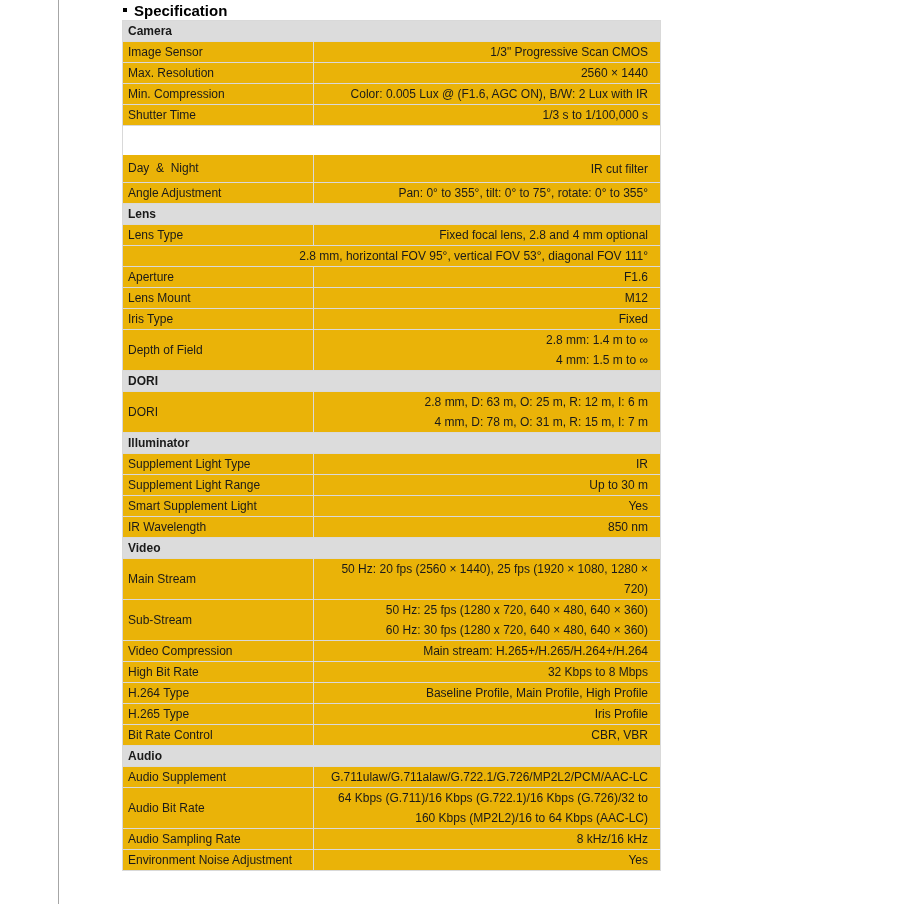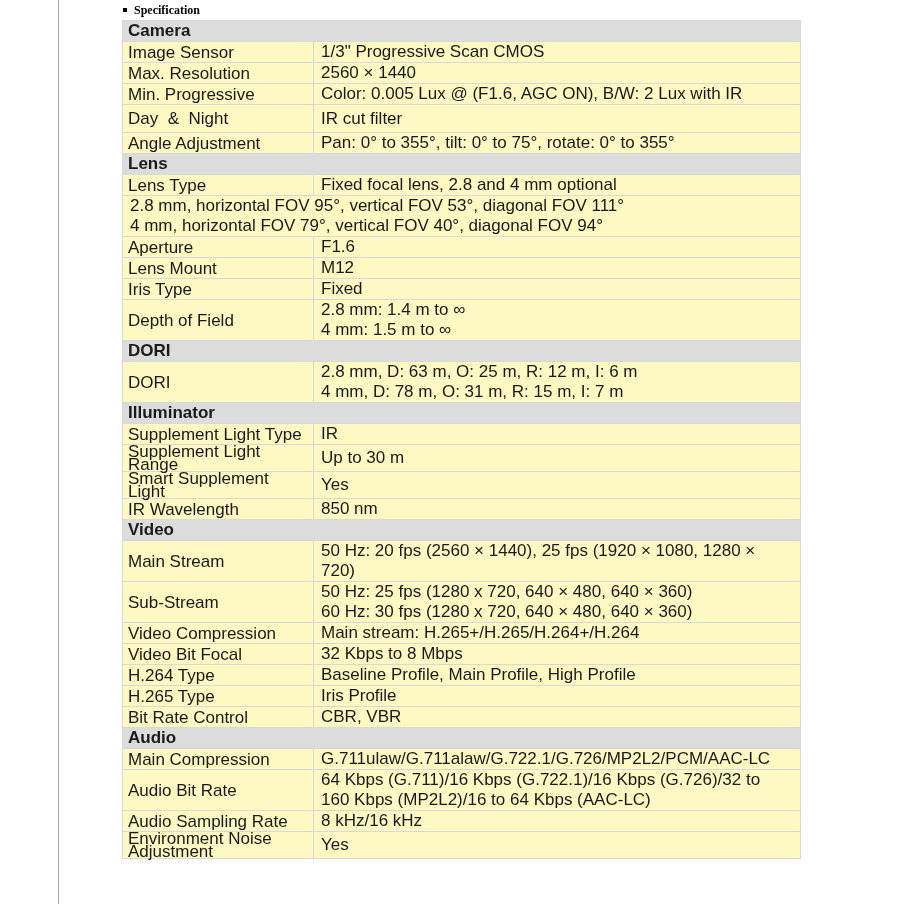--- a/index.html
+++ b/index.html
@@ -25,43 +25,44 @@
     position:absolute;left:122px;top:2px;width:679px;
   }
   .title-row{
     display:flex;align-items:center;gap:7px;
     height:16px;margin:0 0 2px 1px;
   }
   .bullet{
     width:4px;height:4px;background:#000;flex:0 0 auto;
   }
   .title-text{
-    font-weight:bold;font-size:12px;color:#000;font-family:Liberation Serif, serif;
+    font-weight:bold;font-size:15px;color:#000;
   }
   .spec-table{
-    width:679px;box-sizing:border-box;
+    width:539px;box-sizing:border-box;
     border:1px solid var(--border);
     border-bottom:none;
-    font-size:17px;
+    font-size:12px;
+    text-align:right;
   }
   .section-header{
     background:var(--section-bg);
     font-weight:bold;
     min-height:20px;
     display:flex;align-items:center;
     padding-left:5px;
     border-bottom:1px solid var(--border);
   }
   .row{
     display:flex;
     min-height:20px;
     border-bottom:1px solid var(--border);
-    background:#fef9c3;
-  }
-  .row.tall{min-height:27px;}
+    background:#eab308;
+  }
+  .row.tall{min-height:27px;margin-top:29px;}
   .label-cell{
     width:191px;flex:0 0 191px;box-sizing:border-box;
     border-right:1px solid var(--border);
     padding:0 4px 0 5px;
     display:flex;align-items:center;
     white-space:pre-wrap;
     line-height:13px;
   }
   .value-cell{
     flex:1;
@@ -90,23 +91,29 @@
           <div class="value-line">1/3" Progressive Scan CMOS</div>
         </div>
       </div>
       <div class="row">
         <div class="label-cell">Max. Resolution</div>
         <div class="value-cell">
           <div class="value-line">2560 × 1440</div>
         </div>
       </div>
       <div class="row">
-        <div class="label-cell">Min. Progressive</div>
+        <div class="label-cell">Min. Compression</div>
         <div class="value-cell">
           <div class="value-line">Color: 0.005 Lux @ (F1.6, AGC ON), B/W: 2 Lux with IR</div>
+        </div>
+      </div>
+      <div class="row">
+        <div class="label-cell">Shutter Time</div>
+        <div class="value-cell">
+          <div class="value-line">1/3 s to 1/100,000 s</div>
         </div>
       </div>
       <div class="row tall">
         <div class="label-cell">Day  &amp;  Night</div>
         <div class="value-cell">
           <div class="value-line">IR cut filter</div>
         </div>
       </div>
       <div class="row">
         <div class="label-cell">Angle Adjustment</div>
@@ -117,21 +124,20 @@
       <div class="section-header">Lens</div>
       <div class="row">
         <div class="label-cell">Lens Type</div>
         <div class="value-cell">
           <div class="value-line">Fixed focal lens, 2.8 and 4 mm optional</div>
         </div>
       </div>
       <div class="row">
         <div class="value-cell">
           <div class="value-line">2.8 mm, horizontal FOV 95°, vertical FOV 53°, diagonal FOV 111°</div>
-          <div class="value-line">4 mm, horizontal FOV 79°, vertical FOV 40°, diagonal FOV 94°</div>
         </div>
       </div>
       <div class="row">
         <div class="label-cell">Aperture</div>
         <div class="value-cell">
           <div class="value-line">F1.6</div>
         </div>
       </div>
       <div class="row">
         <div class="label-cell">Lens Mount</div>
@@ -199,21 +205,21 @@
           <div class="value-line">60 Hz: 30 fps (1280 x 720, 640 × 480, 640 × 360)</div>
         </div>
       </div>
       <div class="row">
         <div class="label-cell">Video Compression</div>
         <div class="value-cell">
           <div class="value-line">Main stream: H.265+/H.265/H.264+/H.264</div>
         </div>
       </div>
       <div class="row">
-        <div class="label-cell">Video Bit Focal</div>
+        <div class="label-cell">High Bit Rate</div>
         <div class="value-cell">
           <div class="value-line">32 Kbps to 8 Mbps</div>
         </div>
       </div>
       <div class="row">
         <div class="label-cell">H.264 Type</div>
         <div class="value-cell">
           <div class="value-line">Baseline Profile, Main Profile, High Profile</div>
         </div>
       </div>
@@ -224,21 +230,21 @@
         </div>
       </div>
       <div class="row">
         <div class="label-cell">Bit Rate Control</div>
         <div class="value-cell">
           <div class="value-line">CBR, VBR</div>
         </div>
       </div>
       <div class="section-header">Audio</div>
       <div class="row">
-        <div class="label-cell">Main Compression</div>
+        <div class="label-cell">Audio Supplement</div>
         <div class="value-cell">
           <div class="value-line">G.711ulaw/G.711alaw/G.722.1/G.726/MP2L2/PCM/AAC-LC</div>
         </div>
       </div>
       <div class="row">
         <div class="label-cell">Audio Bit Rate</div>
         <div class="value-cell">
           <div class="value-line">64 Kbps (G.711)/16 Kbps (G.722.1)/16 Kbps (G.726)/32 to 160 Kbps (MP2L2)/16 to 64 Kbps (AAC-LC)</div>
         </div>
       </div>

